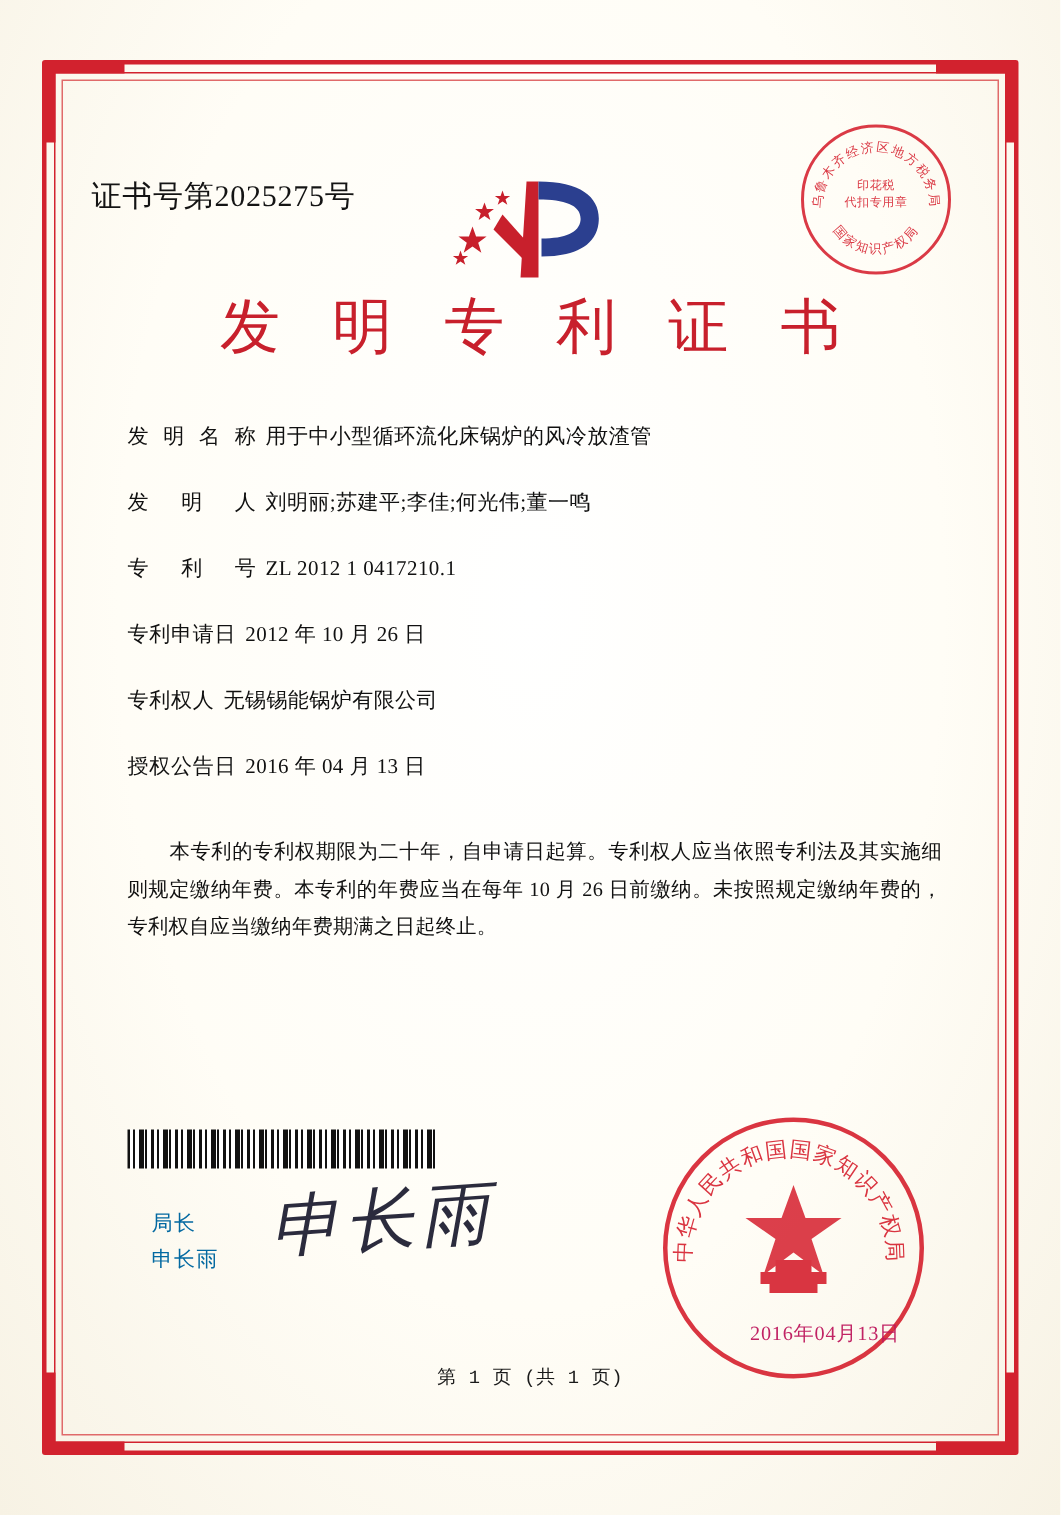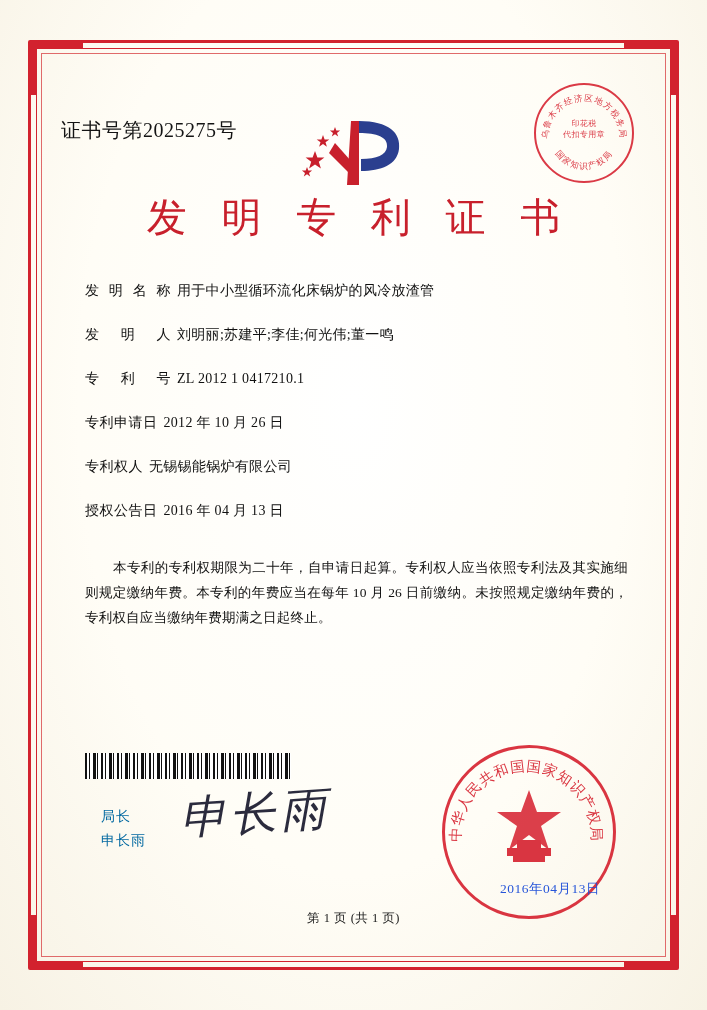--- a/index.html
+++ b/index.html
@@ -237,35 +237,36 @@
     top: 50%;
     transform: translate(-50%, -50%);
     width: 96px;
     height: 96px;
   }
   .seal-date {
     position: absolute;
     right: 52px;
     top: 815px;
     font-size: 13.5px;
-    color: #1d4ed8;
+    color: #be185d;
     letter-spacing: 0.5px;
     white-space: nowrap;
     opacity: 0.95;
   }
 
   .footer {
     position: absolute;
     left: 0;
     right: 0;
     bottom: 18px;
     text-align: center;
     font-size: 12.5px;
     color: #1a1a1a;
     letter-spacing: 0.5px;
+    font-family: Liberation Mono, monospace;
   }
 </style>
 </head>
 <body>
 
 <div class="page">
   <div class="paper-tint"></div>
 
   <div class="frame-outer"></div>
   <div class="frame-inner"></div>

